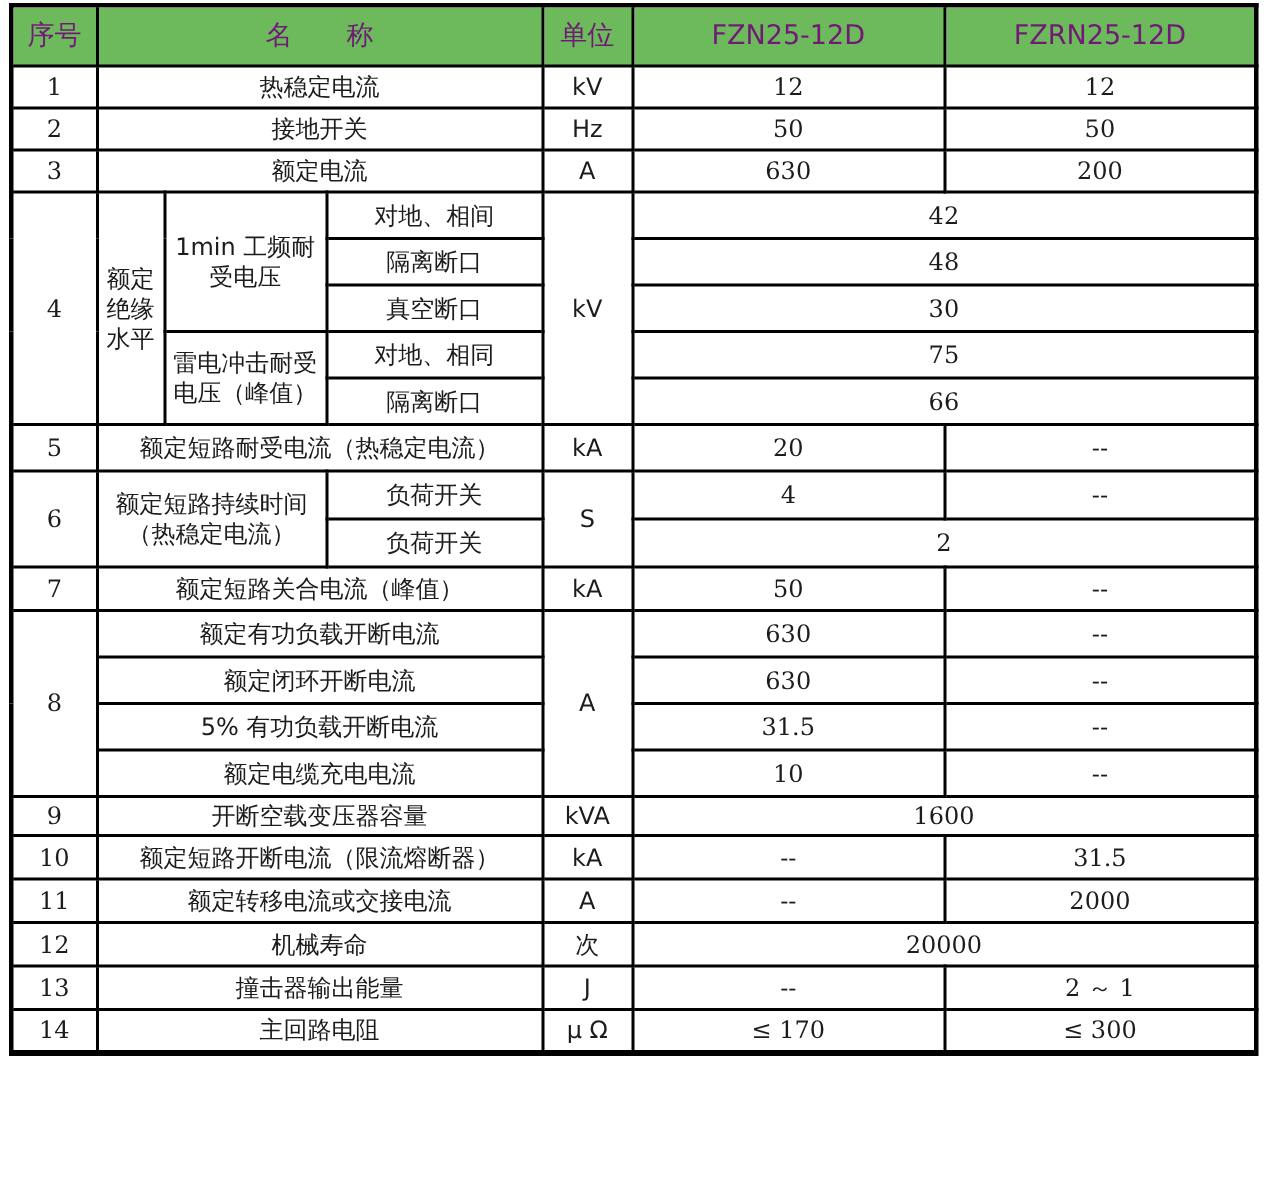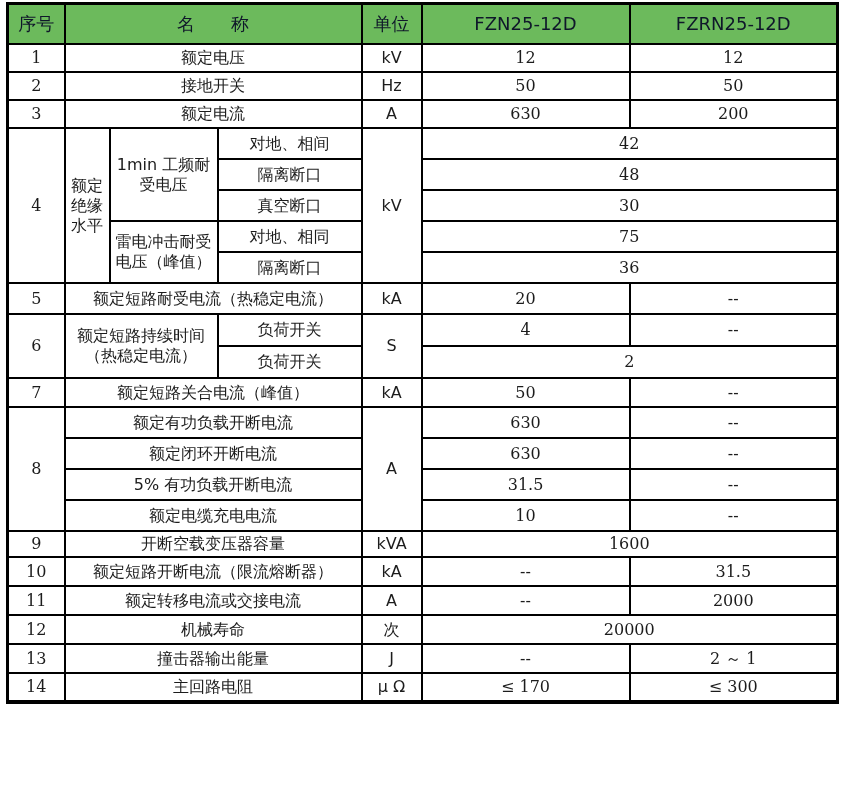--- a/index.html
+++ b/index.html
@@ -28,21 +28,21 @@
     text-align: center;
     vertical-align: middle;
     padding: 2px 4px;
     font-size: 16px;
     line-height: 1.25;
     overflow: hidden;
     word-break: break-all;
   }
   table.spec thead th {
     background: #6cba5c;
-    color: #0f172a;
+    color: #701a75;
     font-size: 18px;
     font-weight: normal;
     height: 34px;
   }
   .h32 { height: 28px; }
   .h35 { height: 31px; }
   .h36 { height: 32px; }
   .h33 { height: 29px; }
   .h30 { height: 26px; }
   td.num { font-family: "DejaVu Serif", serif; }
@@ -68,21 +68,21 @@
         <th colspan="3">名　　称</th>
         <th>单位</th>
         <th>FZN25-12D</th>
         <th>FZRN25-12D</th>
       </tr>
     </thead>
     <tbody>
 
       <tr class="h32">
         <td class="num">1</td>
-        <td colspan="3">额定电压</td>
+        <td colspan="3">热稳定电流</td>
         <td>kV</td>
         <td class="num">12</td>
         <td class="num">12</td>
       </tr>
 
       <tr class="h32">
         <td class="num">2</td>
         <td colspan="3">接地开关</td>
         <td>Hz</td>
         <td class="num">50</td>
@@ -113,21 +113,21 @@
         <td>真空断口</td>
         <td class="num" colspan="2">30</td>
       </tr>
       <tr class="h35">
         <td rowspan="2">雷电冲击耐受电压（峰值）</td>
         <td>对地、相同</td>
         <td class="num" colspan="2">75</td>
       </tr>
       <tr class="h35">
         <td>隔离断口</td>
-        <td class="num" colspan="2">36</td>
+        <td class="num" colspan="2">66</td>
       </tr>
 
       <tr class="h35">
         <td class="num">5</td>
         <td colspan="3">额定短路耐受电流（热稳定电流）</td>
         <td>kA</td>
         <td class="num">20</td>
         <td class="num">--</td>
       </tr>
 

